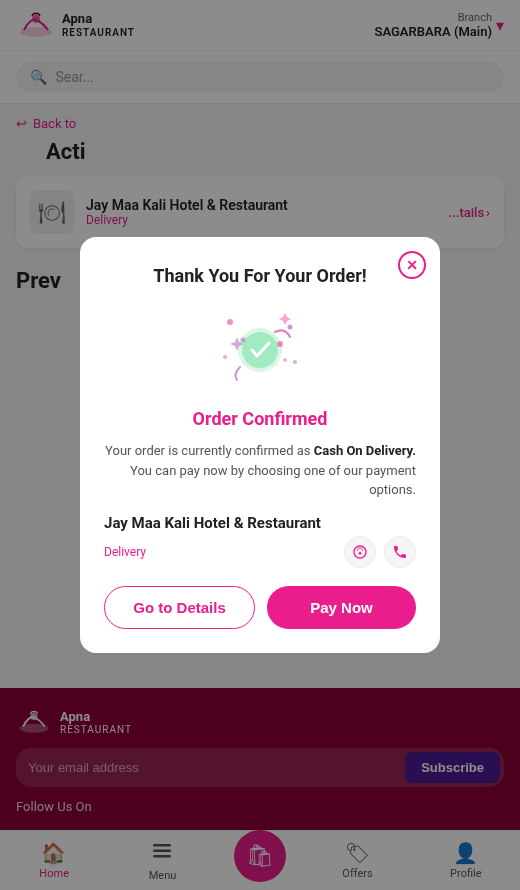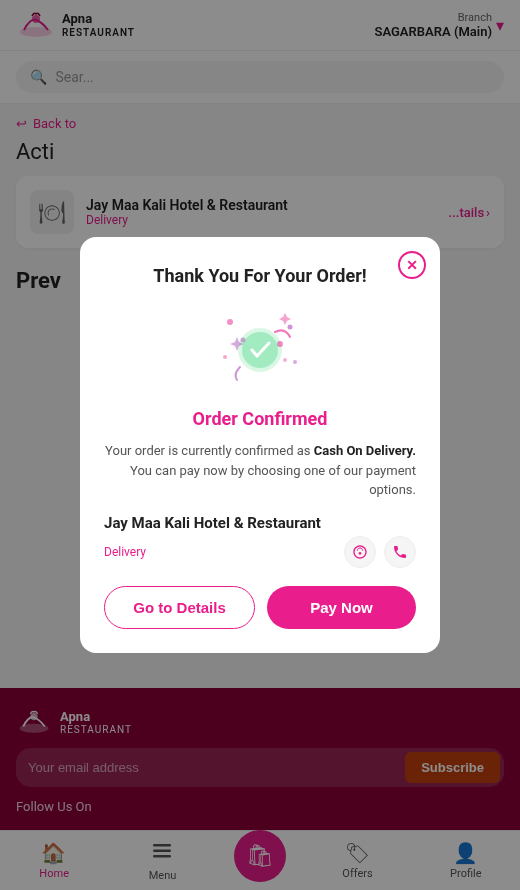--- a/index.html
+++ b/index.html
@@ -94,23 +94,24 @@
     .back-link {
       display: flex;
       align-items: center;
       gap: 6px;
       color: #e91e8c;
       font-size: 13px;
       margin-bottom: 8px;
     }
     .active-orders-title {
       font-size: 22px;
-      font-weight: 400;
+      font-weight: 700;
       color: #222;
       margin-bottom: 12px;
+      margin-left: 30px;
     }
 
     
     .order-card {
       background: white;
       border-radius: 12px;
       padding: 14px;
       display: flex;
       align-items: center;
       gap: 12px;
@@ -178,21 +179,21 @@
     .email-input {
       flex: 1;
       background: transparent;
       border: none;
       outline: none;
       color: white;
       font-size: 13px;
     }
     .email-input::placeholder { color: rgba(255,255,255,0.6); }
     .subscribe-btn {
-      background: #c2410c;
+      background: #4c1d95;
       color: white;
       border: none;
       border-radius: 6px;
       padding: 8px 16px;
       font-size: 13px;
       font-weight: 600;
       cursor: pointer;
     }
     .follow-text { color: rgba(255,255,255,0.85); font-size: 13px; margin-top: 12px; }
 

